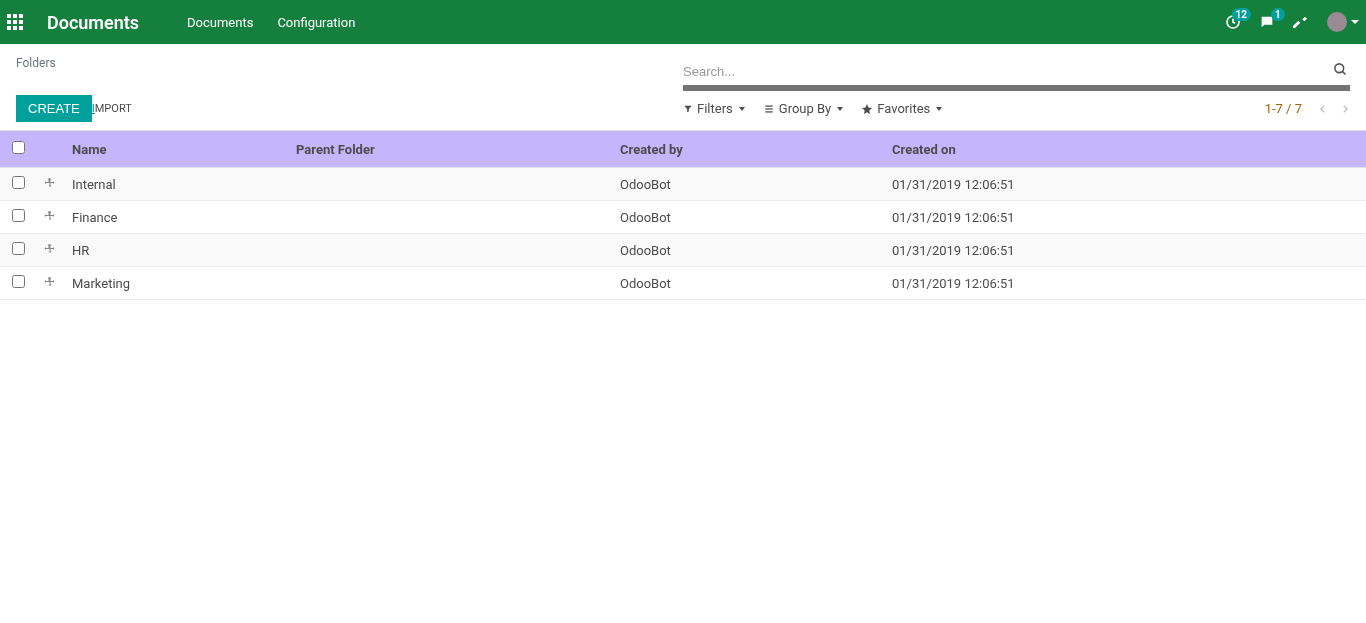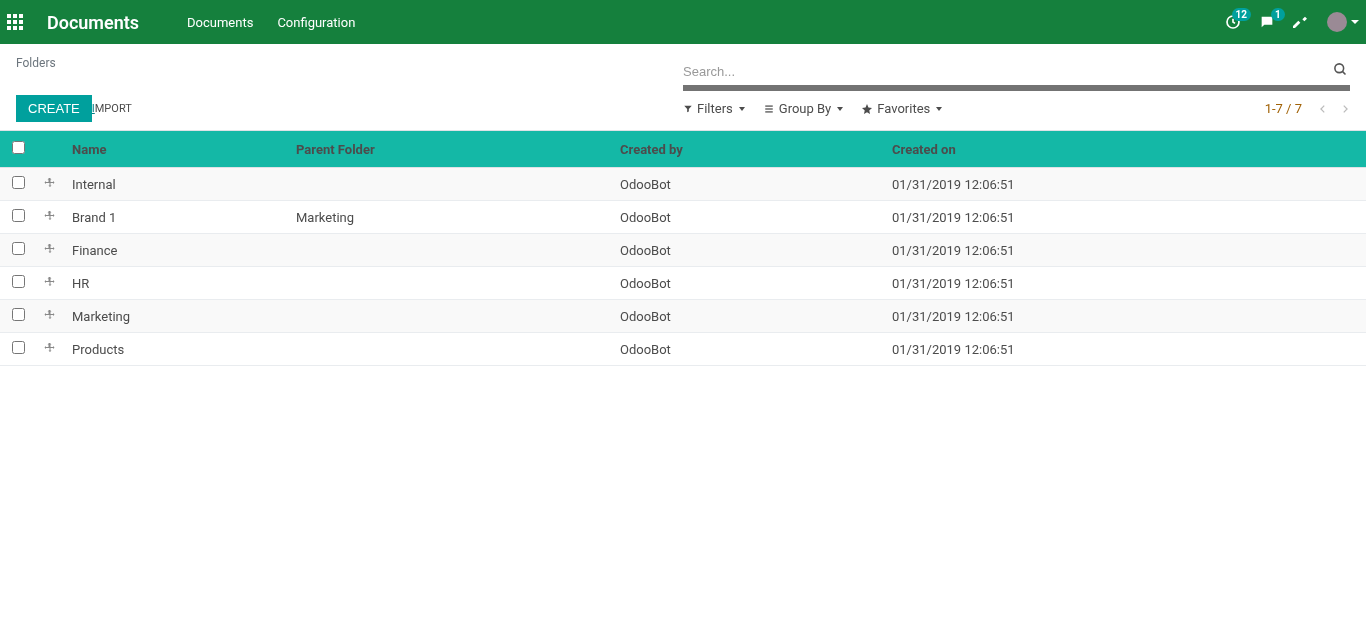--- a/index.html
+++ b/index.html
@@ -36,21 +36,21 @@
 .cp-bottom-right { flex: 1; display: flex; align-items: center; justify-content: flex-start; gap: 18px; }
 .filter-btn { display: flex; align-items: center; gap: 4px; color: #4c4c4c; cursor: pointer; font-size: 13px; }
 .caret-sm { width: 0; height: 0; border-left: 3px solid transparent; border-right: 3px solid transparent; border-top: 4px solid #4c4c4c; margin-left: 2px; }
 .pager-section { margin-left: auto; display: flex; align-items: center; gap: 16px; }
 .pager-text { color: #a16207; font-size: 13px; }
 .pager-arrows { display: flex; gap: 12px; }
 .pager-arrow { color: #bbb; cursor: pointer; }
 
 .table-wrap { border-top: 1px solid #dee2e6; }
 table { width: 100%; border-collapse: collapse; }
-thead th { text-align: left; font-weight: 700; font-size: 13px; color: #4c4c4c; padding: 10px 8px; border-bottom: 1px solid #dee2e6; background: #14b8a6; }
+thead th { text-align: left; font-weight: 700; font-size: 13px; color: #4c4c4c; padding: 10px 8px; border-bottom: 1px solid #dee2e6; background: #c4b5fd; }
 tbody td { padding: 8px 8px; border-bottom: 1px solid #e9ecef; font-size: 13px; color: #4c4c4c; }
 tbody tr:nth-child(odd) { background: #f9f9f9; }
 tbody tr:nth-child(even) { background: #fff; }
 .col-check { width: 36px; text-align: center; }
 .col-handle { width: 28px; text-align: center; color: #888; }
 .col-name { width: 224px; }
 .col-parent { width: 324px; }
 .col-createdby { width: 272px; }
 .col-createdon { }
 input[type="checkbox"] { width: 13px; height: 13px; cursor: pointer; }
@@ -190,30 +190,20 @@
           <td class="col-name">Internal</td>
           <td class="col-parent"></td>
           <td class="col-createdby">OdooBot</td>
           <td class="col-createdon">01/31/2019 12:06:51</td>
         </tr>
         <tr>
           <td class="col-check"><input type="checkbox" style=""></td>
           <td class="col-handle"><span class="drag-handle"><svg width="12" height="12" viewBox="0 0 24 24" fill="#888">
                 <path d="M12 2l3 3h-2v5h5V8l3 3-3 3v-2h-5v5h2l-3 3-3-3h2v-5H4v2l-3-3 3-3v2h5V5H7l3-3z"></path>
               </svg></span></td>
-          <td class="col-name">Brand 1</td>
-          <td class="col-parent">Marketing</td>
-          <td class="col-createdby">OdooBot</td>
-          <td class="col-createdon">01/31/2019 12:06:51</td>
-        </tr>
-        <tr>
-          <td class="col-check"><input type="checkbox" style=""></td>
-          <td class="col-handle"><span class="drag-handle"><svg width="12" height="12" viewBox="0 0 24 24" fill="#888">
-                <path d="M12 2l3 3h-2v5h5V8l3 3-3 3v-2h-5v5h2l-3 3-3-3h2v-5H4v2l-3-3 3-3v2h5V5H7l3-3z"></path>
-              </svg></span></td>
           <td class="col-name">Finance</td>
           <td class="col-parent"></td>
           <td class="col-createdby">OdooBot</td>
           <td class="col-createdon">01/31/2019 12:06:51</td>
         </tr>
         <tr>
           <td class="col-check"><input type="checkbox" style=""></td>
           <td class="col-handle"><span class="drag-handle"><svg width="12" height="12" viewBox="0 0 24 24" fill="#888">
                 <path d="M12 2l3 3h-2v5h5V8l3 3-3 3v-2h-5v5h2l-3 3-3-3h2v-5H4v2l-3-3 3-3v2h5V5H7l3-3z"></path>
               </svg></span></td>
@@ -221,29 +211,19 @@
           <td class="col-parent"></td>
           <td class="col-createdby">OdooBot</td>
           <td class="col-createdon">01/31/2019 12:06:51</td>
         </tr>
         <tr>
           <td class="col-check"><input type="checkbox" style=""></td>
           <td class="col-handle"><span class="drag-handle"><svg width="12" height="12" viewBox="0 0 24 24" fill="#888">
                 <path d="M12 2l3 3h-2v5h5V8l3 3-3 3v-2h-5v5h2l-3 3-3-3h2v-5H4v2l-3-3 3-3v2h5V5H7l3-3z"></path>
               </svg></span></td>
           <td class="col-name">Marketing</td>
-          <td class="col-parent"></td>
-          <td class="col-createdby">OdooBot</td>
-          <td class="col-createdon">01/31/2019 12:06:51</td>
-        </tr>
-        <tr>
-          <td class="col-check"><input type="checkbox" style=""></td>
-          <td class="col-handle"><span class="drag-handle"><svg width="12" height="12" viewBox="0 0 24 24" fill="#888">
-                <path d="M12 2l3 3h-2v5h5V8l3 3-3 3v-2h-5v5h2l-3 3-3-3h2v-5H4v2l-3-3 3-3v2h5V5H7l3-3z"></path>
-              </svg></span></td>
-          <td class="col-name">Products</td>
           <td class="col-parent"></td>
           <td class="col-createdby">OdooBot</td>
           <td class="col-createdon">01/31/2019 12:06:51</td>
         </tr>
       </tbody>
   </table>
 </div>
 
 </body></html>

